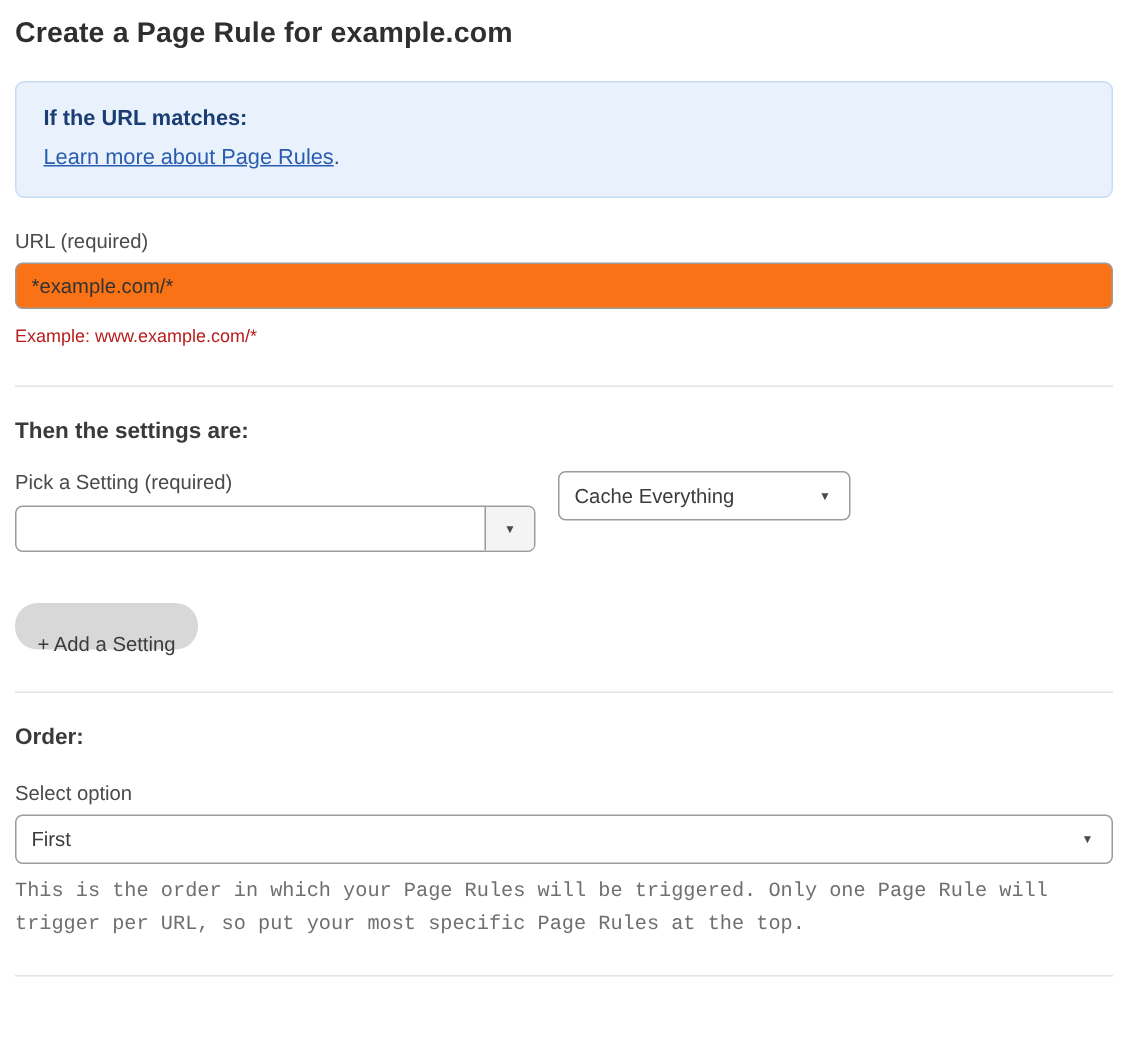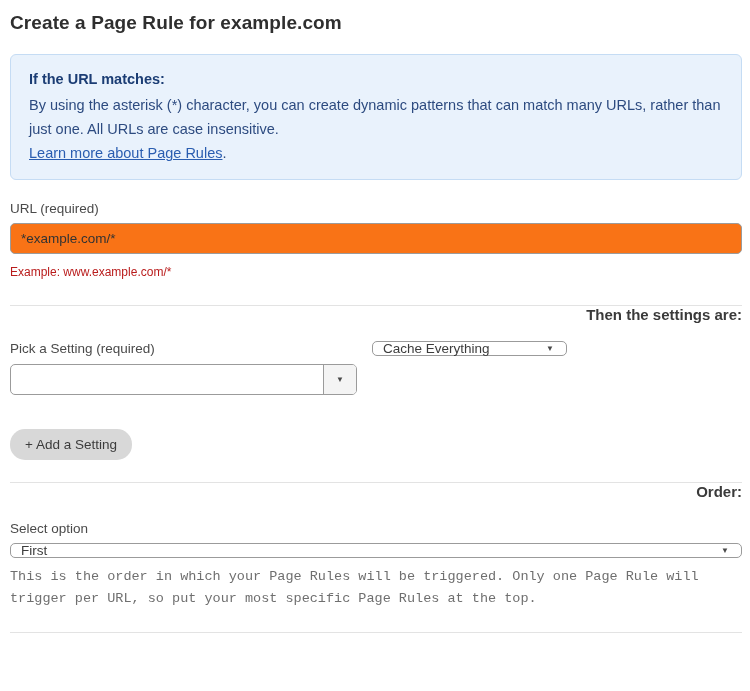--- a/index.html
+++ b/index.html
@@ -64,21 +64,21 @@
   }
   .divider {
     border: none;
     border-top: 1px solid #e3e3e3;
     margin: 22px 0 0 0;
   }
   .section-heading {
     font-size: 15px;
     font-weight: bold;
     color: #3a3a3a;
-    text-align: right;
+    margin-top: 21px;
   }
   .settings-columns {
     display: flex;
     gap: 15px;
     margin-top: 18px;
   }
   .col-setting { width: 347px; }
   .col-cache { width: 195px; }
   .col-label {
     font-size: 13.5px;
@@ -109,41 +109,41 @@
     display: flex;
     align-items: center;
     justify-content: center;
     background: #f4f4f4;
     border-left: 1px solid #9b9b9b;
   }
   .select-like {
     display: flex;
     align-items: center;
     justify-content: space-between;
-    height: 15px;
+    height: 33px;
     border: 1px solid #9b9b9b;
     border-radius: 5px;
     background: #ffffff;
     padding: 0 12px 0 10px;
     font-size: 13.5px;
     color: #3c3c3c;
     cursor: pointer;
   }
   .arrow-glyph {
     font-size: 8px;
     color: #4a4a4a;
     line-height: 1;
   }
   .btn {
     display: inline-block;
     border: none;
     border-radius: 15px;
     font-family: "Liberation Sans", sans-serif;
     font-size: 13.5px;
-    padding: 0 15px;
+    padding: 12px 15px;
     height: 31px;
     line-height: 31px;
     cursor: pointer;
     color: #3c3c3c;
     background: #d8d8d8;
   }
   .btn-add { margin-top: 34px; }
   .order-select { margin-top: 0; }
   .order-helper {
     font-size: 13.5px;
@@ -156,21 +156,20 @@
 </style>
 </head>
 <body>
 
 
 
 <h1 class="page-title">Create a Page Rule for example.com</h1>
 
 <div class="info-box">
   <div class="info-heading">If the URL matches:</div>
-  <div class="info-body"><span>By using the asterisk (*) character, you can create dynamic patterns that can match many URLs, rather than just one. All URLs are case insensitive.</span></div>
   <div><a>Learn more about Page Rules</a><span>.</span></div>
 </div>
 
 <div class="field-label">URL (required)</div>
 <input type="text" class="text-input" value="*example.com/*" style="">
 <div class="helper-text">Example: www.example.com/*</div>
 
 <hr class="divider">
 
 <div class="section-heading">Then the settings are:</div>

